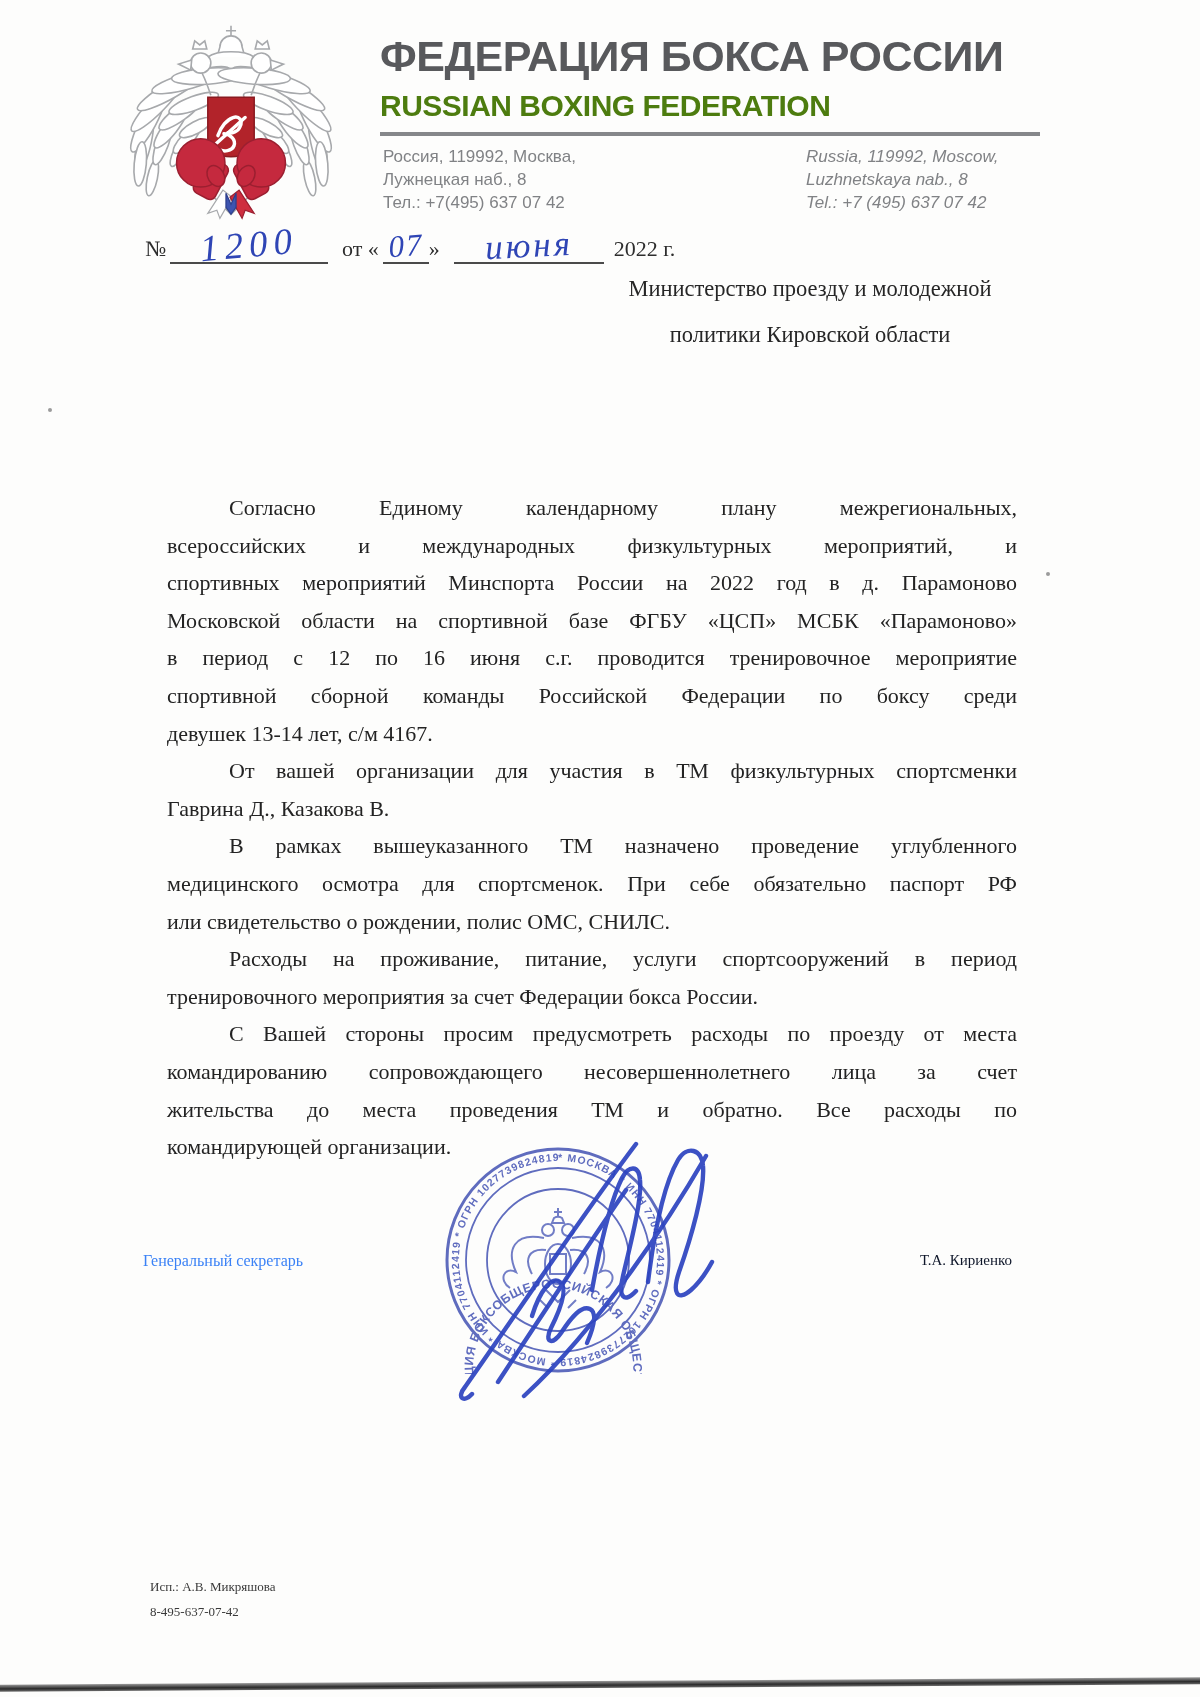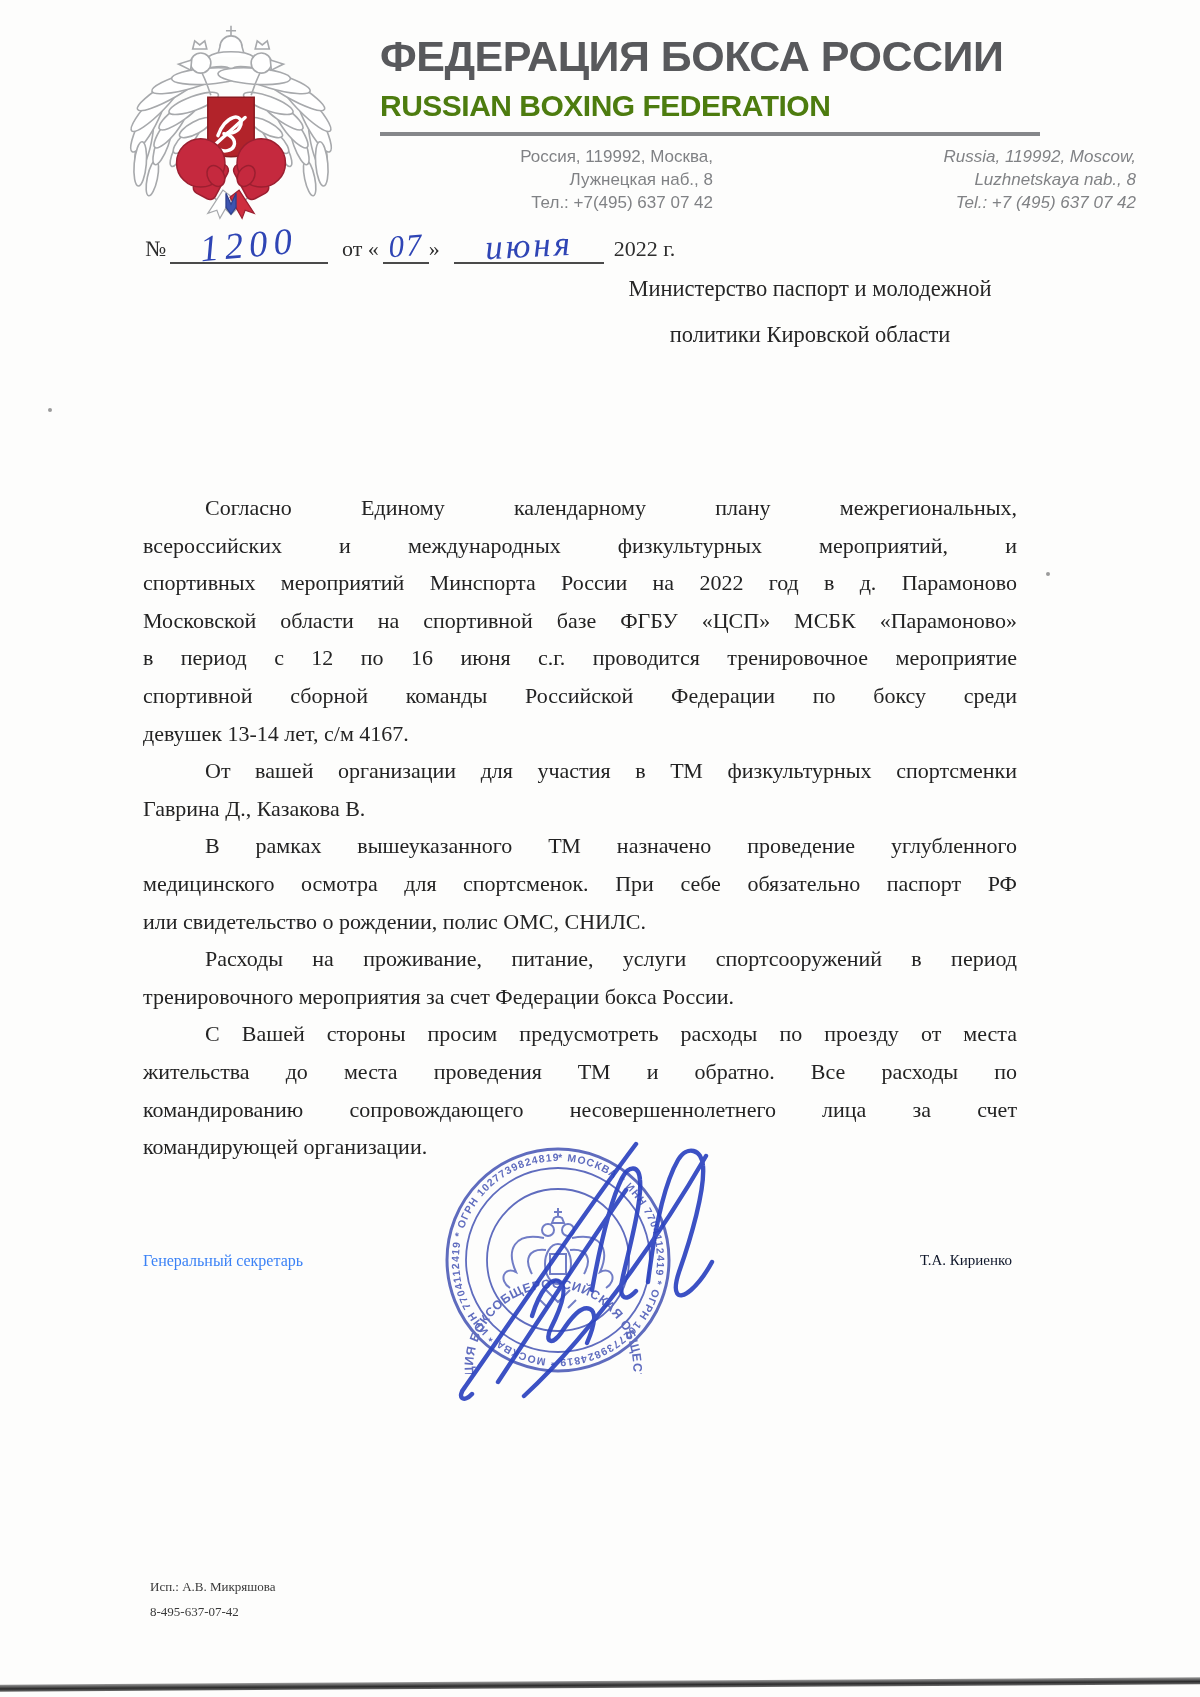--- a/index.html
+++ b/index.html
@@ -10,21 +10,21 @@
   }
   
   .logo{position:absolute;left:110px;top:12px;width:242px;height:208px;}
   .title-block{position:absolute;left:380px;top:22px;width:680px;
     font-family:"Liberation Sans",sans-serif;font-weight:700;color:#58595c;
     transform:scaleX(1.0);margin-top:9px;}
   .title-ru{font-size:43px;line-height:50px;letter-spacing:-0.5px;white-space:nowrap;}
   .title-en{font-size:30px;line-height:50px;letter-spacing:-0.5px;white-space:nowrap;color:#4d7c0f;}
   .divider{position:absolute;left:380px;top:132px;width:660px;height:4px;background:#85878a;}
   .addr{position:absolute;top:145px;width:330px;
-    font-family:"Liberation Sans",sans-serif;font-size:17px;line-height:23px;color:#808285;text-align:right;}
+    font-family:"Liberation Sans",sans-serif;font-size:17px;line-height:23px;color:#808285;}
   .addr-ru{left:383px;}
   .addr-en{left:806px;font-style:italic;}
   
   .refline{position:absolute;left:145px;top:222px;height:42px;display:flex;align-items:flex-end;
     font-size:22px;color:#2d2d2d;}
   .refline .lbl{padding:0 4px 2px 0;}
   .slot{position:relative;border-bottom:2px solid #4a4a4a;}
   .slot-num{width:158px;height:40px;margin-right:14px;}
   .slot-day{width:46px;height:36px;}
   .slot-month{width:150px;height:40px;margin:0 10px;}
@@ -36,21 +36,21 @@
   .hand-num{font-size:37px;letter-spacing:6px;transform:rotate(-5deg);}
   .hand-day{font-size:31px;letter-spacing:2px;transform:rotate(-4deg);bottom:-2px;}
   .hand-month{font-size:35px;letter-spacing:3px;transform:rotate(-3deg);}
   .year{padding:0 0 2px 8px;}
   
   .recipient{position:absolute;left:600px;top:266px;width:420px;text-align:center;
     font-size:22.5px;line-height:46px;color:#262626;}
   
   .body-text{position:absolute;left:143px;top:489px;width:874px;
     font-size:22px;line-height:37.6px;color:#232323;}
-  .line{text-align:justify;text-align-last:justify;}
+  .line{text-align:justify;text-align-last:justify;margin-left:24px;}
   .line.last{text-align:left;text-align-last:left;font-family:Liberation Serif, serif;}
   .line.indent{text-indent:62px;}
   
   .sig-label{position:absolute;left:143px;top:1252px;font-size:16px;color:#3b82f6;}
   .sig-name{position:absolute;right:188px;top:1252px;font-size:15px;color:#0f172a;}
   .stamp{position:absolute;left:444px;top:1146px;width:228px;height:228px;opacity:.85;}
   .signature{position:absolute;left:440px;top:1078px;width:300px;height:330px;}
   
   .footer{position:absolute;left:150px;top:1574px;font-size:13px;line-height:25px;color:#3a3a3a;}
   
@@ -145,42 +145,42 @@
       <span class="hand hand-day">07</span>
     </span>
     <span class="lbl">»</span>
     <span class="slot slot-month">
       <span class="hand hand-month">июня</span>
     </span>
     <span class="lbl year">2022 г.</span>
   </div>
 
   <div class="recipient">
-    <div>Министерство паспорт и молодежной</div>
+    <div>Министерство проезду и молодежной</div>
     <div>политики Кировской области</div>
   </div>
 
   <div class="body-text">
     <div class="line indent">Согласно Единому календарному плану межрегиональных,</div>
     <div class="line">всероссийских и международных физкультурных мероприятий, и</div>
     <div class="line">спортивных мероприятий Минспорта России на 2022 год в д. Парамоново</div>
     <div class="line">Московской области на спортивной базе ФГБУ «ЦСП» МСБК «Парамоново»</div>
     <div class="line">в период с 12 по 16 июня с.г. проводится тренировочное мероприятие</div>
     <div class="line">спортивной сборной команды Российской Федерации по боксу среди</div>
     <div class="line last">девушек 13-14 лет, с/м 4167.</div>
     <div class="line indent">От вашей организации для участия в ТМ физкультурных спортсменки</div>
     <div class="line last">Гаврина Д., Казакова В.</div>
     <div class="line indent">В рамках вышеуказанного ТМ назначено проведение углубленного</div>
     <div class="line">медицинского осмотра для спортсменок. При себе обязательно паспорт РФ</div>
     <div class="line last">или свидетельство о рождении, полис ОМС, СНИЛС.</div>
     <div class="line indent">Расходы на проживание, питание, услуги спортсооружений в период</div>
     <div class="line last">тренировочного мероприятия за счет Федерации бокса России.</div>
     <div class="line indent">С Вашей стороны просим предусмотреть расходы по проезду от места</div>
+    <div class="line">командированию сопровождающего несовершеннолетнего лица за счет</div>
     <div class="line">жительства до места проведения ТМ и обратно. Все расходы по</div>
-    <div class="line">командированию сопровождающего несовершеннолетнего лица за счет</div>
     <div class="line last">командирующей организации.</div>
   </div>
 
   <div class="sig-label">Генеральный секретарь</div>
   <div class="sig-name">Т.А. Кириенко</div>
 
   <svg class="stamp" viewBox="0 0 228 228">
     <defs>
       <path id="rOuter" d="M114,15 A99,99 0 1 1 113.9,15"></path>
       <path id="rInner" d="M52.7,165.4 A80,80 0 1 1 52.6,165.5"></path>

